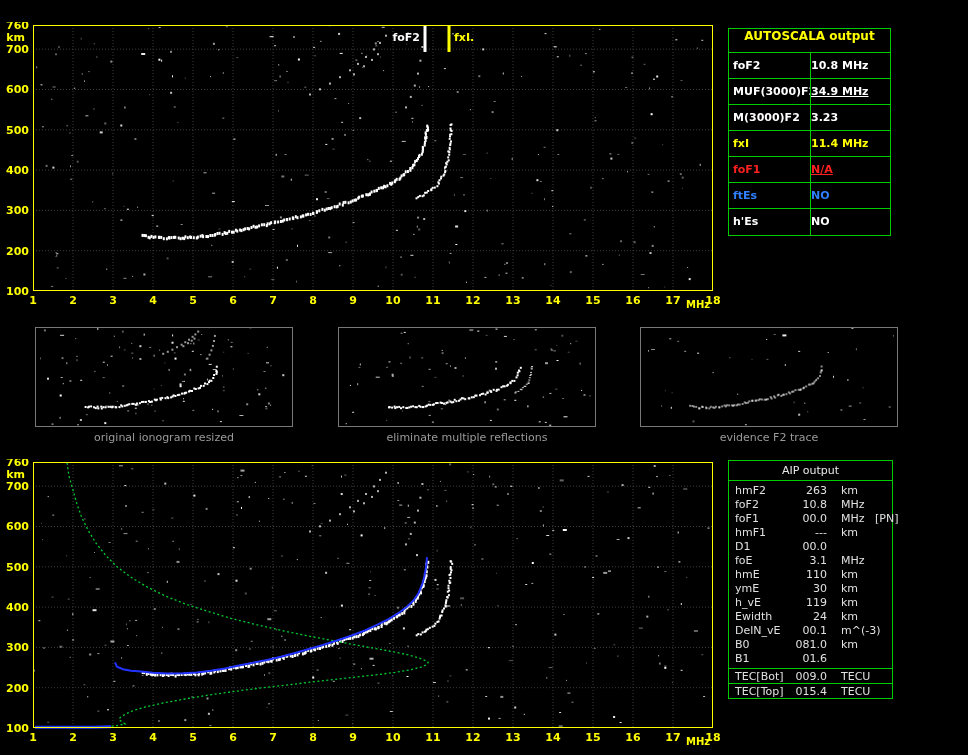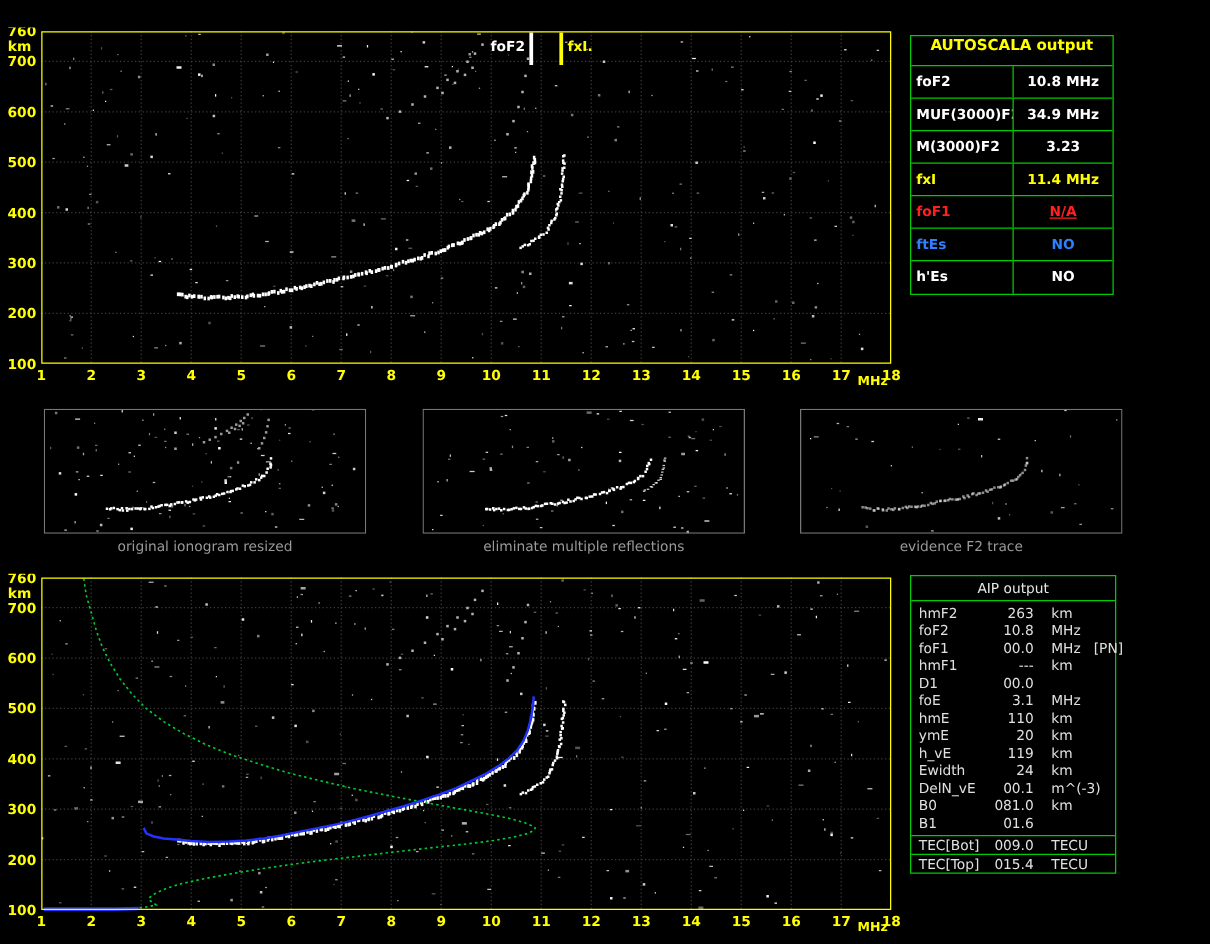--- a/index.html
+++ b/index.html
@@ -15,21 +15,21 @@
 
   
   .as-table{position:absolute;left:728px;top:28px;width:163px;
             border:1px solid #00cc00;background:#000}
   .as-header{height:24px;line-height:24px;text-align:center;color:#ffff00;
              font:bold 12px "DejaVu Sans",sans-serif;border-bottom:1px solid #00cc00}
   .as-row{display:flex;height:26px;border-bottom:1px solid #00cc00}
   .as-row:last-child{border-bottom:none}
   .as-label{width:82px;border-right:1px solid #00cc00;padding:6px 0 0 4px;
             font:bold 11px "DejaVu Sans",sans-serif;white-space:nowrap;overflow:hidden}
-  .as-value{flex:1;text-align:center;padding-top:6px;
+  .as-value{flex:1;padding-top:6px;
             font:bold 11px "DejaVu Sans",sans-serif;white-space:nowrap}
 
   
   .thumb{position:absolute;top:327px;width:258px}
   .thumb-caption{margin-top:4px;text-align:center;color:#9a9a9a;
                  font:11px "DejaVu Sans",sans-serif}
 
   
   .aip-table{position:absolute;left:728px;top:460px;width:165px;
              border:1px solid #00cc00;background:#000;color:#e0e0e0;
@@ -630,21 +630,21 @@
 
   <div class="as-table">
     <div class="as-header">AUTOSCALA output</div>
     <div id="as-rows">
         <div class="as-row">
           <div class="as-label" style="color: rgb(255, 255, 255);">foF2</div>
           <div class="as-value" style="color: rgb(255, 255, 255);">10.8 MHz</div>
         </div>
         <div class="as-row">
           <div class="as-label" style="color: rgb(255, 255, 255);">MUF(3000)F2</div>
-          <div class="as-value" style="color: rgb(255, 255, 255);">34.9 MHz</div>
+          <div class="as-value" style="color: rgb(255, 255, 255); text-decoration: underline;">34.9 MHz</div>
         </div>
         <div class="as-row">
           <div class="as-label" style="color: rgb(255, 255, 255);">M(3000)F2</div>
           <div class="as-value" style="color: rgb(255, 255, 255);">3.23</div>
         </div>
         <div class="as-row">
           <div class="as-label" style="color: rgb(255, 255, 0);">fxI</div>
           <div class="as-value" style="color: rgb(255, 255, 0);">11.4 MHz</div>
         </div>
         <div class="as-row">
@@ -1829,21 +1829,21 @@
           <div class="x"></div>
         </div>
         <div class="aip-row">
           <div class="l">hmE</div>
           <div class="v">110</div>
           <div class="u">km</div>
           <div class="x"></div>
         </div>
         <div class="aip-row">
           <div class="l">ymE</div>
-          <div class="v">20</div>
+          <div class="v">30</div>
           <div class="u">km</div>
           <div class="x"></div>
         </div>
         <div class="aip-row">
           <div class="l">h_vE</div>
           <div class="v">119</div>
           <div class="u">km</div>
           <div class="x"></div>
         </div>
         <div class="aip-row">

